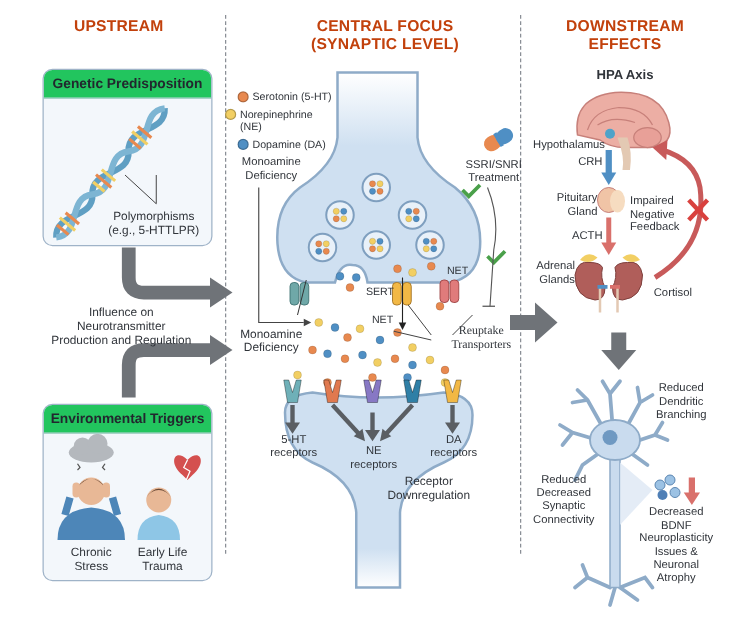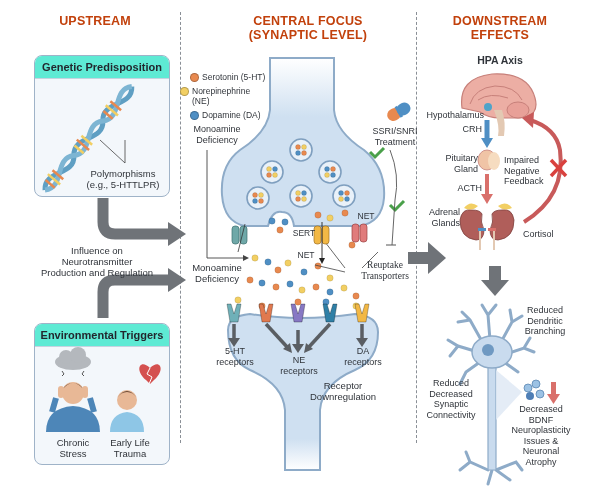--- a/index.html
+++ b/index.html
@@ -1,20 +1,20 @@
 <!DOCTYPE html>
 <html><head>
 <meta charset="utf-8">
 <style>
   html, body { margin:0; padding:0; background:#ffffff; }
   body { width:600px; height:503px; position:relative; overflow:hidden; font-family:"Liberation Sans", sans-serif; color:#2b2f36; }
   .col-title { position:absolute; font-weight:700; font-size:12.5px; line-height:14px; text-align:center; color:#c2410c; letter-spacing:0.2px; }
   .divider { position:absolute; top:12px; bottom:60px; width:0; border-left:1.3px dashed #8a8f96; }
   .panel { position:absolute; border:1.5px solid #9fb3c8; border-radius:8px; background:#f3f7fb; overflow:hidden; }
-  .panel-head { background:#5eead4; font-weight:700; font-size:11px; text-align:center; padding:5px 0 5px; color:#22272e; border-bottom:1px solid #c5d3e0; }
+  .panel-head { background:#22c55e; font-weight:700; font-size:11px; text-align:center; padding:5px 0 5px; color:#22272e; border-bottom:1px solid #c5d3e0; }
   .lbl { position:absolute; font-size:9px; line-height:10.5px; text-align:center; color:#30343a; }
   .lbl-l { text-align:left; }
   .lbl-r { text-align:right; }
   .lbl-b { font-weight:700; font-size:10px; }
   .legend-item { position:absolute; font-size:8.5px; line-height:10px; display:flex; align-items:flex-start; gap:3px; color:#30343a; }
   .dot { display:inline-block; width:7px; height:7px; border-radius:50%; border:1px solid rgba(0,0,0,0.25); flex:none; margin-top:1px; }
   svg { position:absolute; left:0; top:0; }
 </style>
 </head>
 <body>

